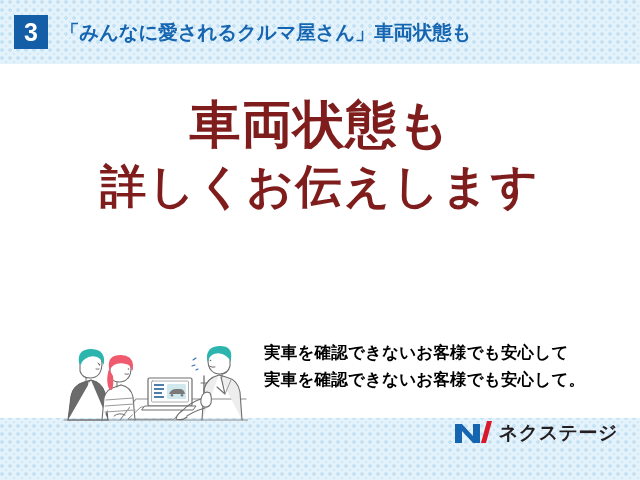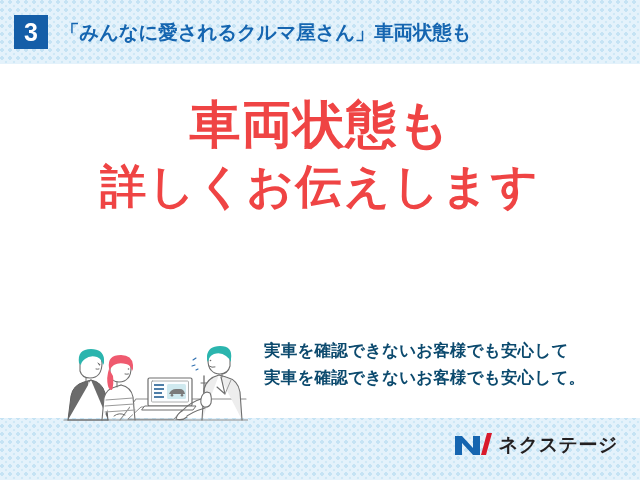--- a/index.html
+++ b/index.html
@@ -72,21 +72,21 @@
     background: #ffffff;
   }
 
   
   #headline {
     position: absolute;
     left: 0;
     top: 28px;
     width: 640px;
     text-align: center;
-    color: #ef4444;
+    color: #7f1d1d;
     font-weight: bold;
     font-size: 51px;
     line-height: 1.28;
     letter-spacing: 1px;
   }
   #headline .hl-line {
     display: block;
     white-space: nowrap;
   }
   #headline .hl-line-2 {
@@ -111,37 +111,36 @@
     width: 186px;
     height: 108px;
   }
 
   
   #body-copy {
     position: absolute;
     left: 264px;
     top: 63px;
     width: 356px;
-    color: #0c4a6e;
+    color: #000000;
     font-size: 16.5px;
     font-weight: bold;
     line-height: 1.62;
     letter-spacing: 0.2px;
-    font-family: Liberation Mono, monospace;
   }
   #body-copy .copy-line {
     display: block;
     white-space: nowrap;
   }
 
   
   #footer {
     position: absolute;
     left: 0;
-    bottom: 0;
+    bottom: 12px;
     width: 640px;
     height: 62px;
   }
   #brand-logo {
     position: absolute;
     right: 22px;
     top: 12px;
     display: flex;
     align-items: center;
     height: 28px;

